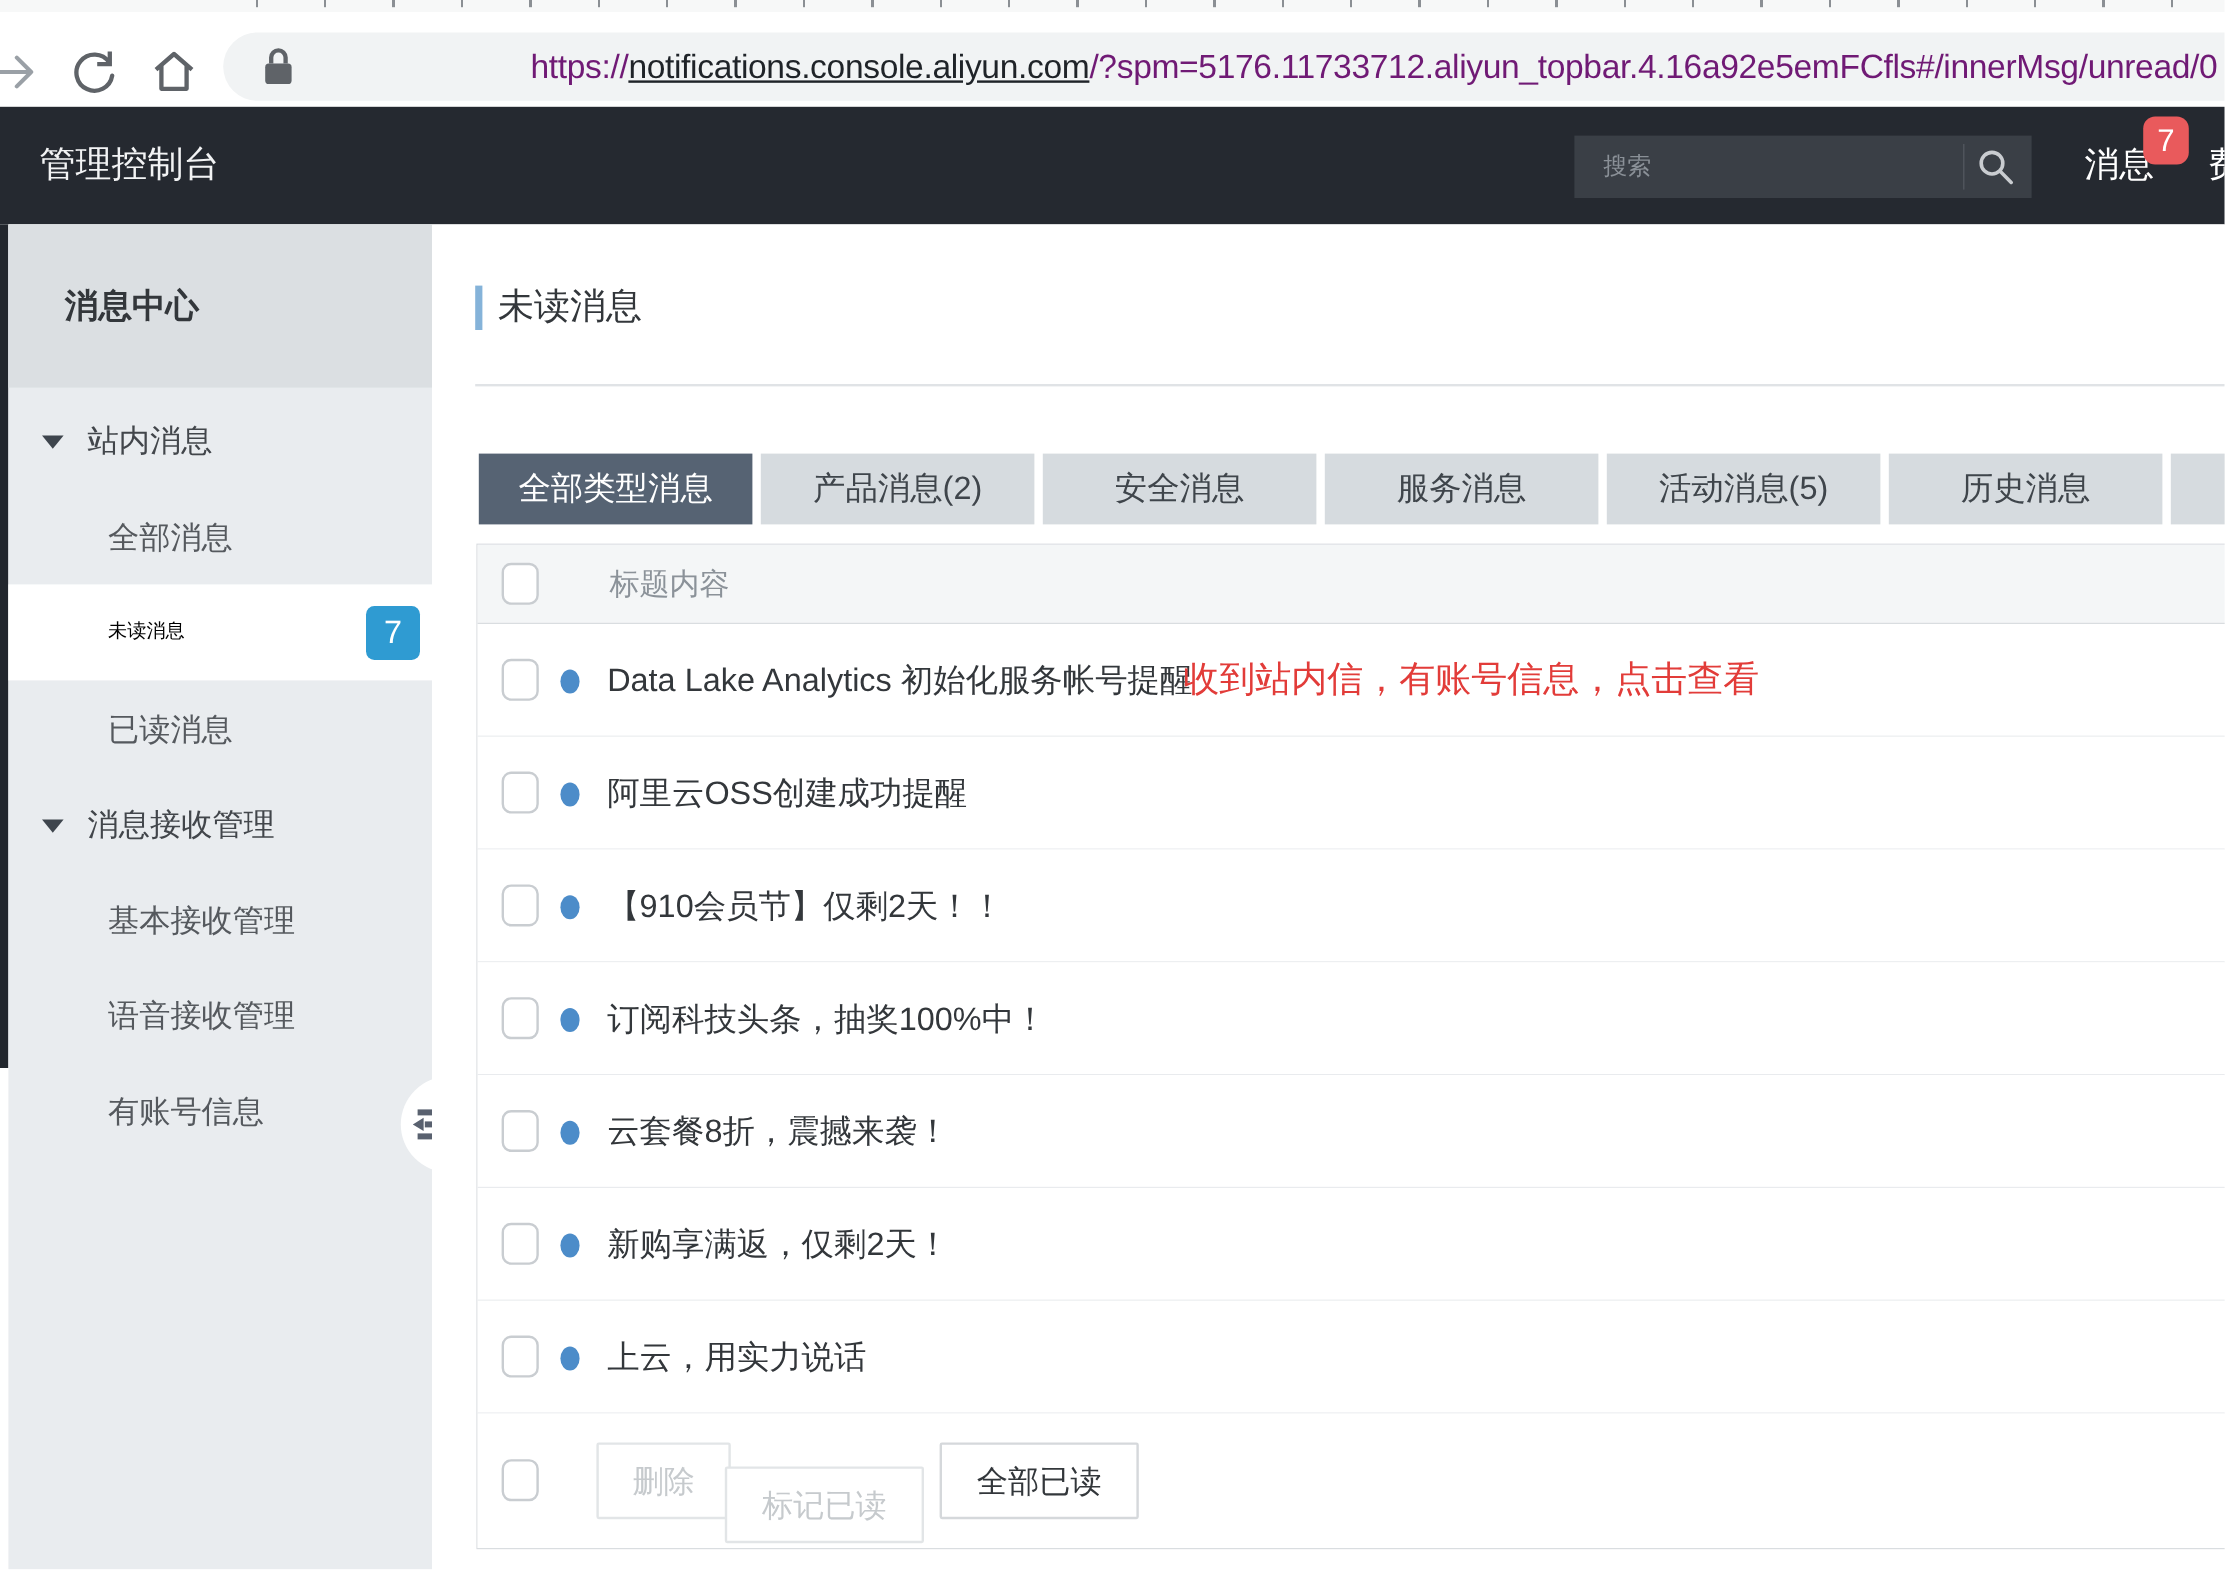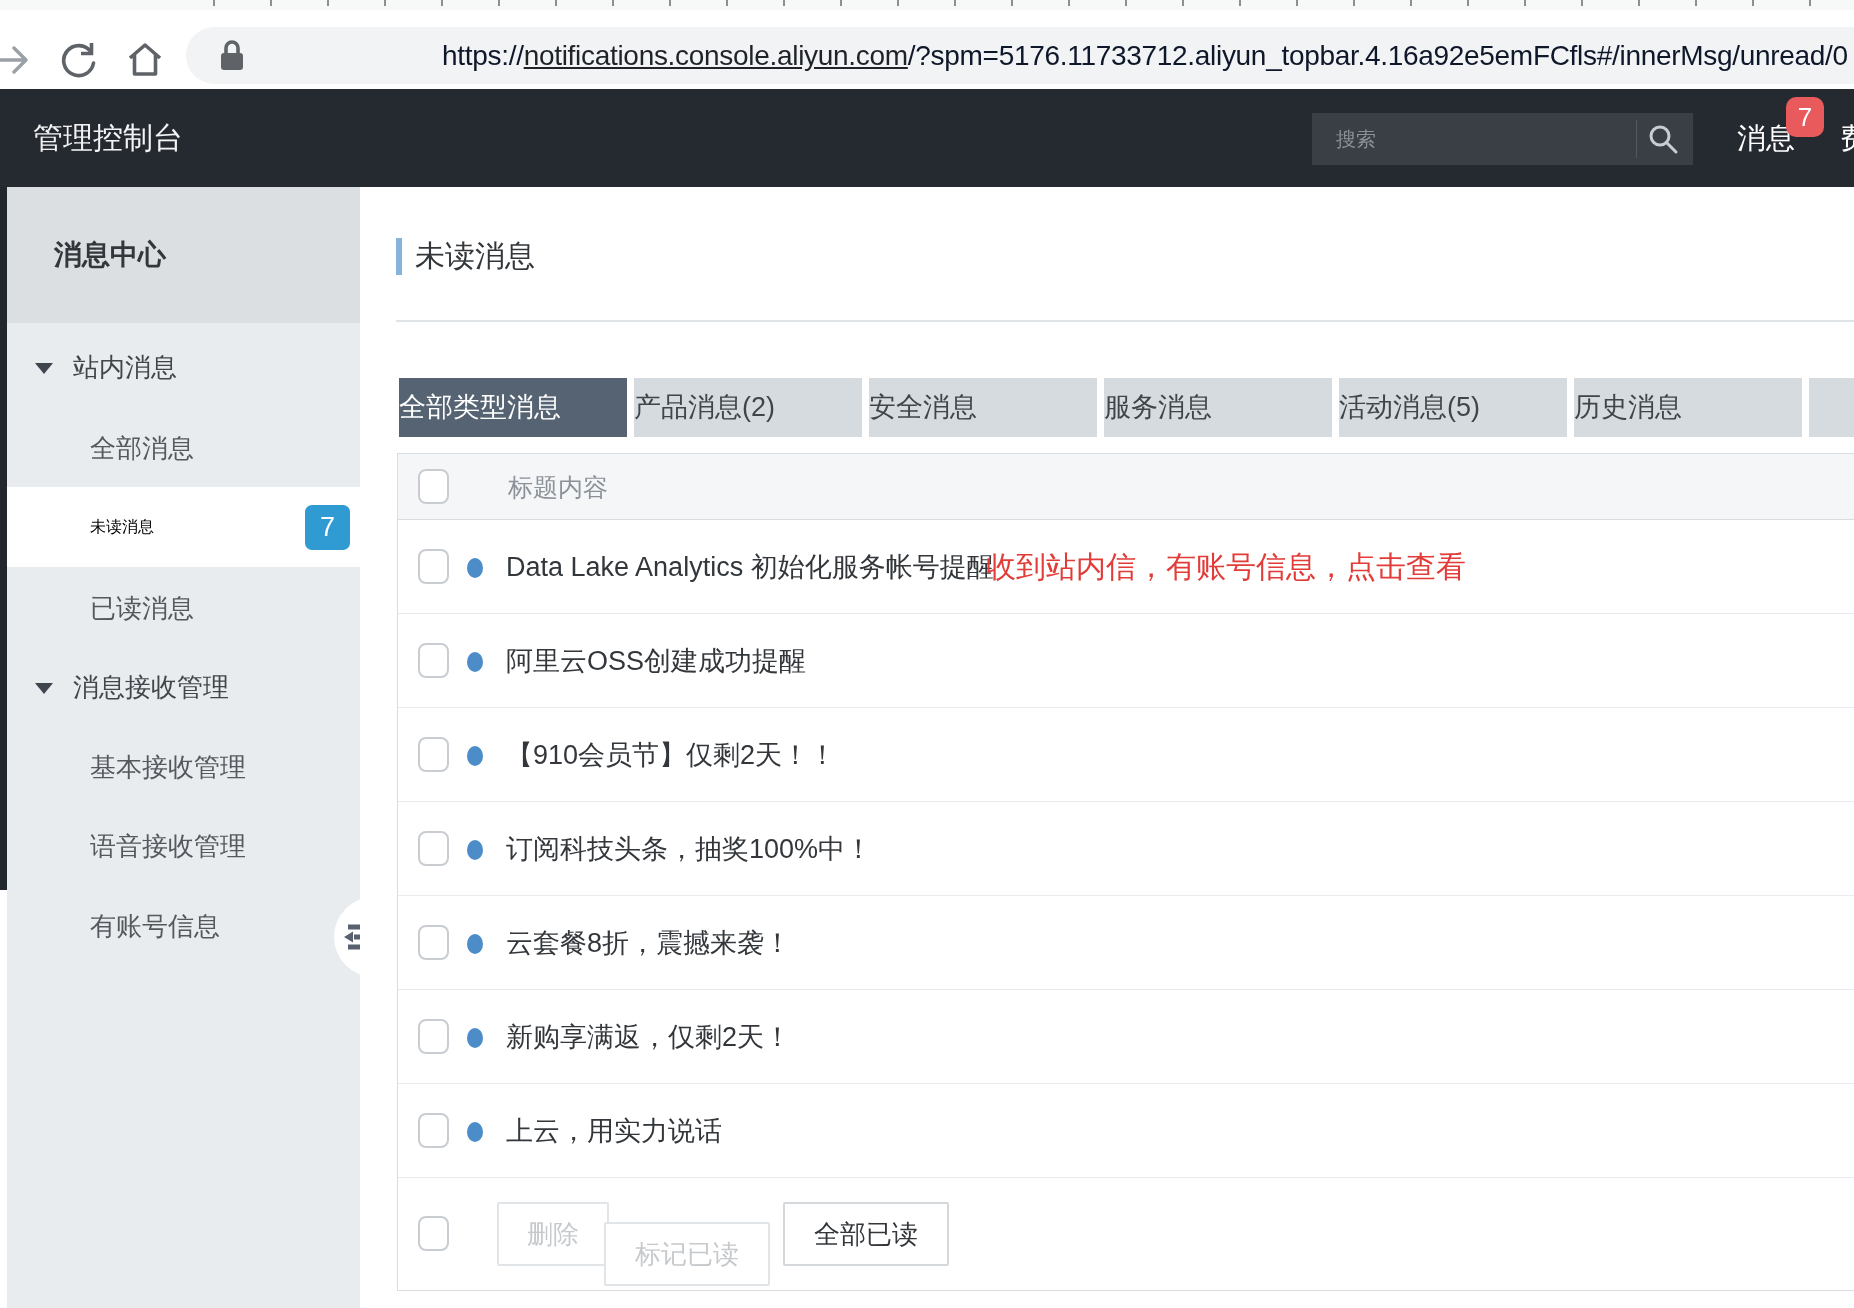--- a/index.html
+++ b/index.html
@@ -11,21 +11,21 @@
   
   .tabstrip { left:0; top:0; width:1854px; height:10px; background:#f7f8f8; }
   .tabstrip .ticks { position:absolute; left:213px; top:0; width:1641px; height:6px;
     background:repeating-linear-gradient(90deg,#8b8f94 0 2px,transparent 2px 57px); }
   .toolbar { left:0; top:10px; width:1854px; height:79px; background:#fff; }
   .tb-icon { position:absolute; top:31px; width:38px; height:38px; }
   .urlbar { position:absolute; left:186px; top:17px; width:1668px; height:57px;
     background:#f1f3f4; border-radius:29px 0 0 29px; }
   .url-text { position:absolute; left:256px; top:0; height:57px; line-height:57px;
     font-size:28px; letter-spacing:-0.3px; white-space:nowrap; }
-  .u-gray { color:#0f172a; } .u-dark { color:#1f2328;text-decoration:underline; }
+  .u-gray { color:#701a75; } .u-dark { color:#1f2328;text-decoration:underline; }
 
   
   .appbar { left:0; top:89px; width:1854px; height:98px; background:#252930; }
   .app-title { position:absolute; left:33px; top:0; height:98px; line-height:98px;
     color:#f2f3f4; font-size:30px; }
   .searchbox { position:absolute; left:1312px; top:24px; width:381px; height:52px; background:#3a3f46; }
   .search-ph { position:absolute; left:24px; top:0; height:40px; line-height:52px; color:#8a9097; font-size:20px; }
   .search-div { position:absolute; right:56px; top:7px; width:1px; height:38px; background:#555a62; }
   .search-icon { position:absolute; right:14px; top:10px; }
   .msg-label { position:absolute; left:1737px; top:0; height:98px; line-height:98px; color:#fff; font-size:29px; }
@@ -52,21 +52,21 @@
     background:#fff; border-radius:40px 0 0 40px; }
   .collapse-icon { position:absolute; left:8px; top:25px; }
 
   
   .main { left:360px; top:187px; width:1494px; height:1121px; background:#fff; }
   .accent { position:absolute; left:36px; top:51px; width:6px; height:37px; background:#85b3d9; }
   .page-title { position:absolute; left:55px; top:37px; height:64px; line-height:64px; font-size:30px; color:#33373b; }
   .title-div { position:absolute; left:36px; top:133px; width:1458px; height:2px; background:#e0e3e6; }
 
   .tabs { position:absolute; left:39px; top:191px; display:flex; gap:7px; }
-  .tab { width:228px; height:59px; line-height:59px; text-align:left; font-size:27px;
+  .tab { width:228px; height:59px; line-height:59px; text-align:center; font-size:27px;
     background:#d6dbdf; color:#3f454b; cursor:pointer; }
   .tab.active { background:#566373; color:#fff; }
   .tab.partial { width:50px; }
 
   .msg-table { position:absolute; left:37px; top:266px; width:1480px; border:1px solid #d9dde0; }
   .thead { position:relative; height:66px; background:#f4f6f7; border-bottom:1px solid #d9dde0; }
   .th-label { position:absolute; left:110px; top:0; height:66px; line-height:66px; font-size:25px; color:#8b9299; }
   .cb { position:absolute; left:20px; width:31px; height:35px; background:#fff;
     border:2px solid #c9cdd1; border-radius:8px; cursor:pointer; }
   .thead .cb { top:15px; }

